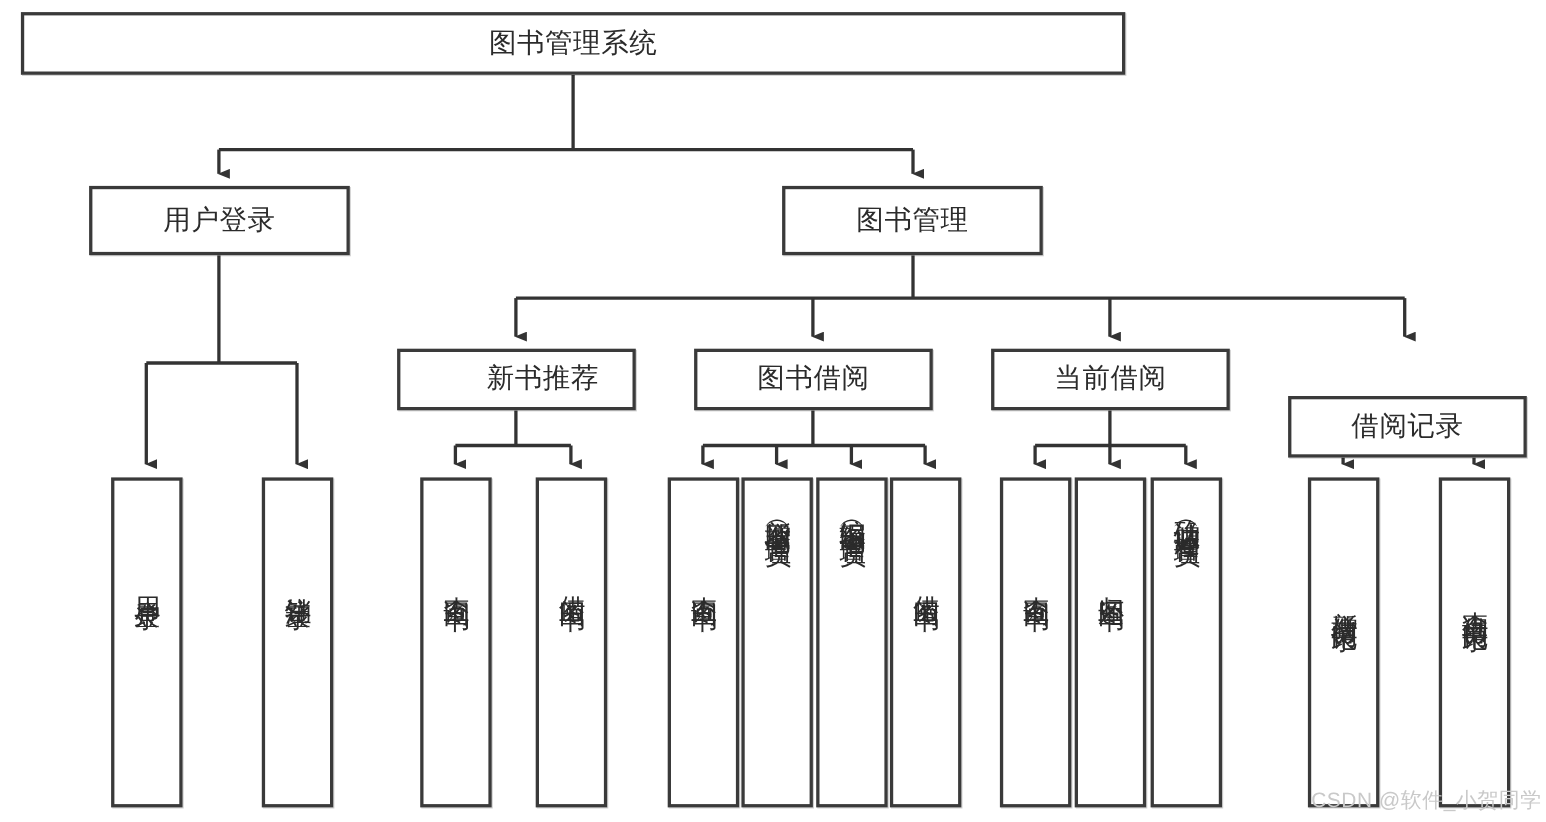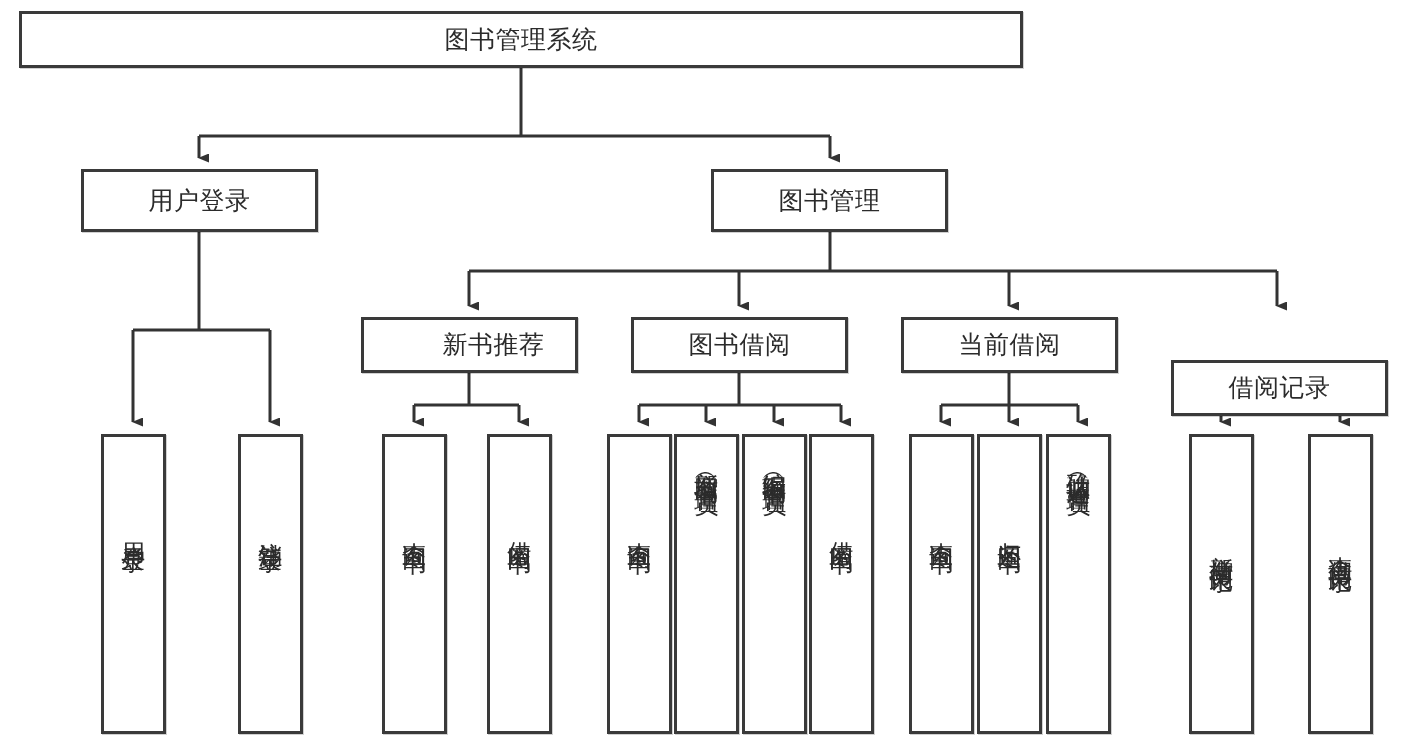--- a/index.html
+++ b/index.html
@@ -191,14 +191,15 @@
     <span class="label-v">确认归还（管理员）</span>
   </div>
 
   <div class="node leaf midlow" style="left:1189px; top:434px; width:65px; height:300px;">
     <span class="label-v">新增借阅记录</span>
   </div>
   <div class="node leaf midlow" style="left:1308px; top:434px; width:65px; height:300px;">
     <span class="label-v">查询借阅记录</span>
   </div>
 
+  <div class="watermark" style="left:1192px; top:715px;">CSDN @软件_小贺同学</div>
 
 </div>
 
 </body></html>

